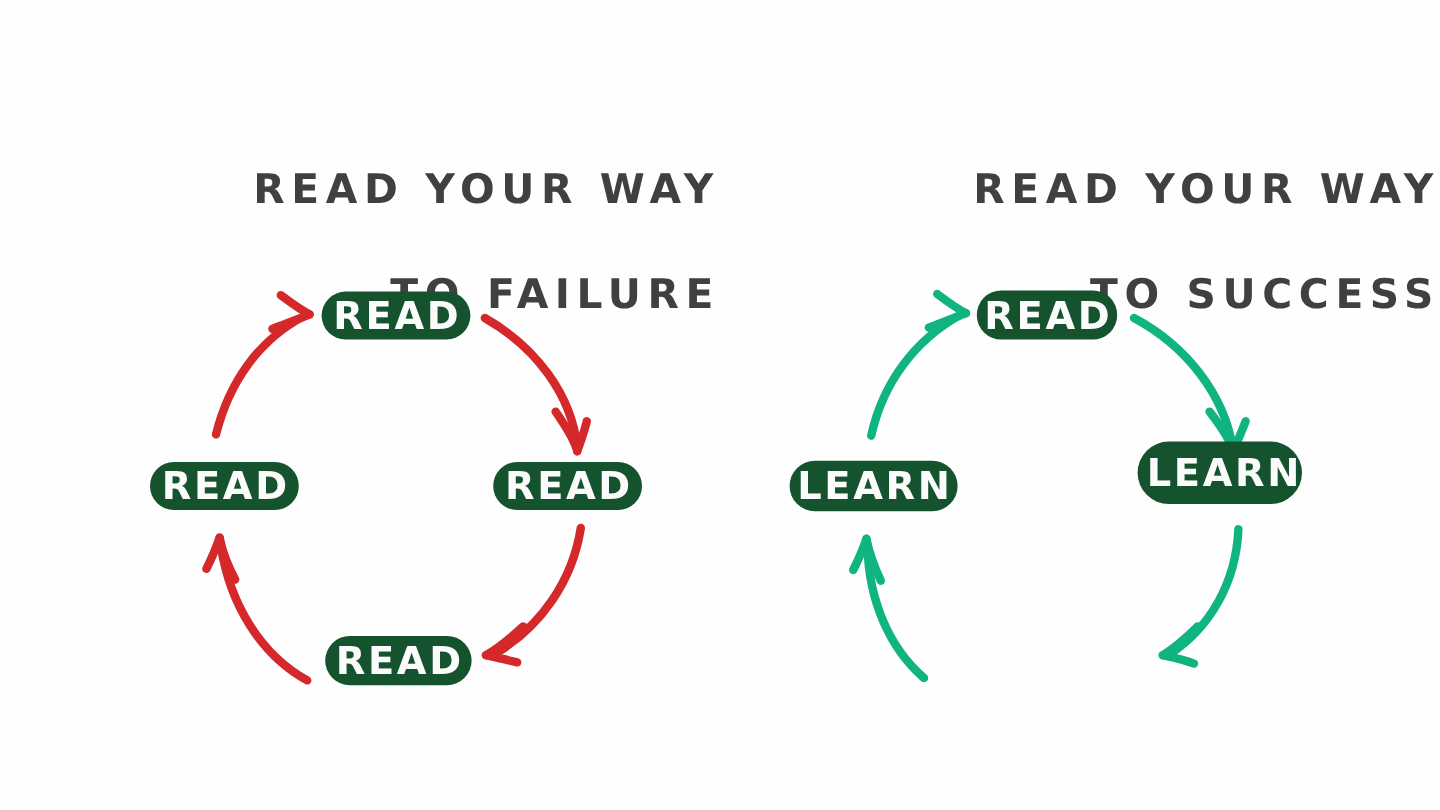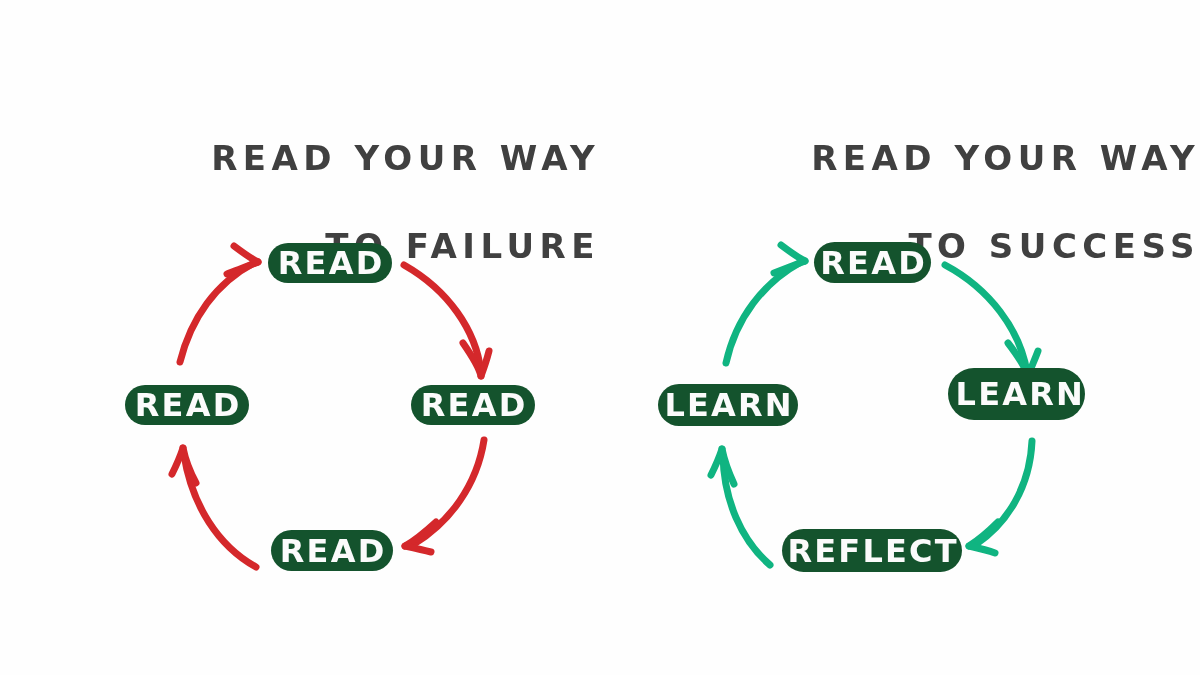--- a/index.html
+++ b/index.html
@@ -188,23 +188,20 @@
           <path d="M 205 261 C 197 257 189 251 181 245" stroke="#10b481" stroke-width="7"></path>
         </g>
       </svg>
 
       <div class="pill r-top">
         <span>READ</span>
       </div>
       <div class="pill r-right">
         <span>LEARN</span>
       </div>
-      <div class="pill r-bottom">
-        <span>REFLECT</span>
-      </div>
       <div class="pill r-left">
         <span>LEARN</span>
       </div>
 
     </div>
   </div>
 
 </div>
 
 </body></html>

